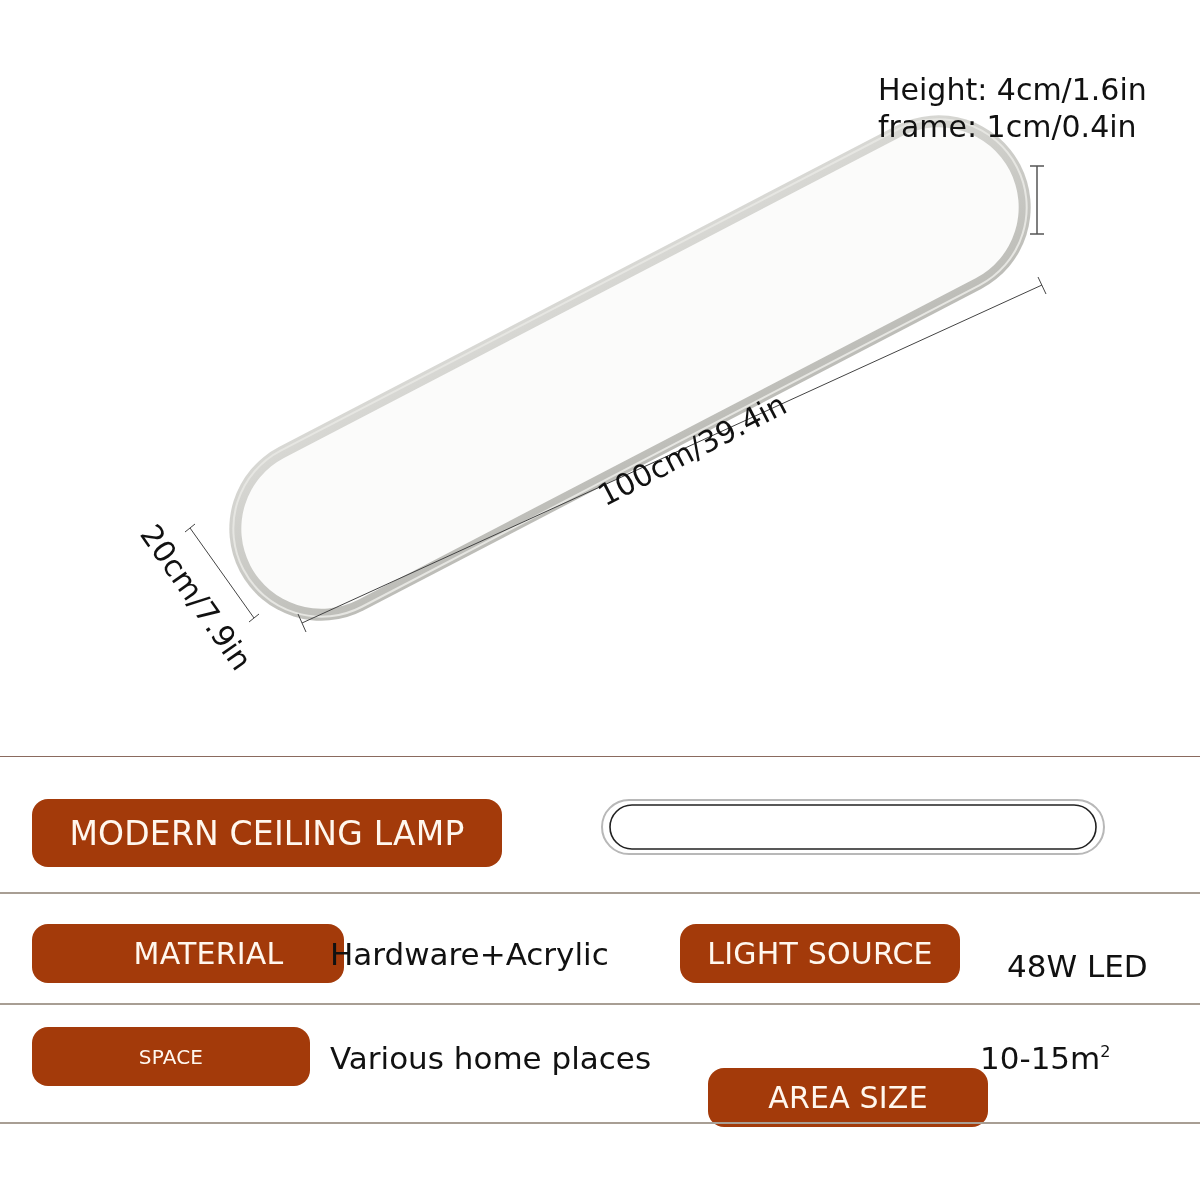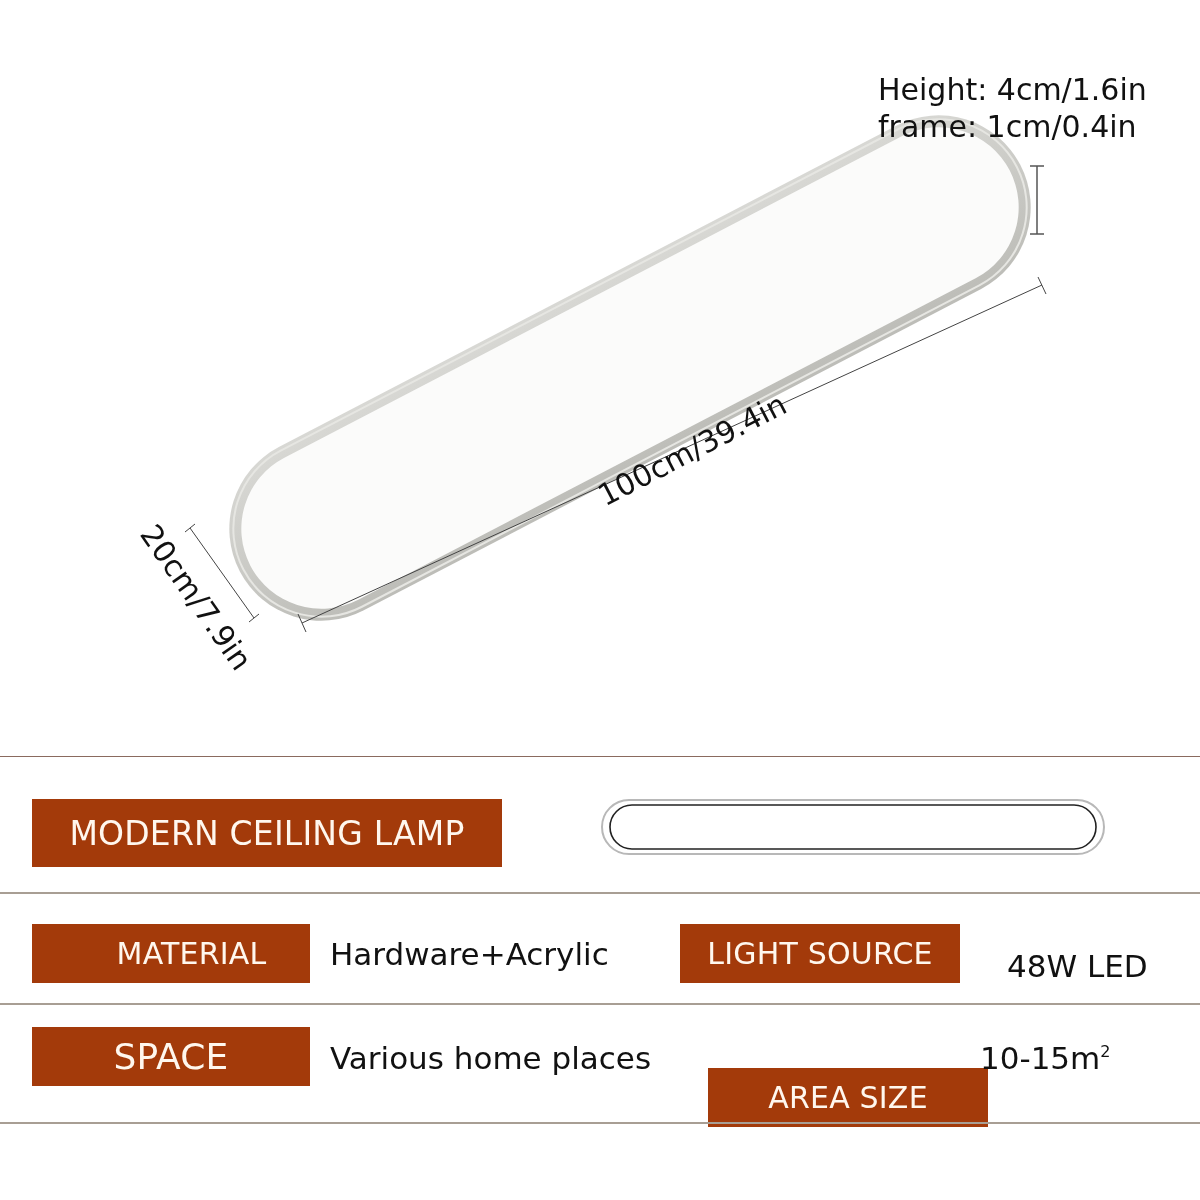--- a/index.html
+++ b/index.html
@@ -3,21 +3,21 @@
 <meta charset="utf-8">
 <style>
   html, body { margin: 0; padding: 0; background: #ffffff; }
   body { width: 1200px; height: 1200px; position: relative; overflow: hidden;
          font-family: "DejaVu Sans", "Liberation Sans", sans-serif; color: #111; }
   .abs { position: absolute; }
   .dim-text { font-size: 30px; line-height: 36px; color: #111; white-space: nowrap; }
   .rule { position: absolute; left: 0; width: 1200px; height: 2px; }
   .badge { position: absolute; display: flex; align-items: center; justify-content: center;
            color: #fff7ee; font-family: "DejaVu Sans", "Liberation Sans", sans-serif;
-           letter-spacing: 0.2px; white-space: nowrap; box-sizing: border-box; }
+           letter-spacing: 0.2px; white-space: nowrap; box-sizing: border-box; border-radius: 16px; }
   .val { position: absolute; font-size: 31px; color: #111; white-space: nowrap;
          font-family: "DejaVu Sans", "Liberation Sans", sans-serif; }
   sup { font-size: 16px; vertical-align: top; position: relative; top: 2px; }
 </style>
 </head>
 <body>
 
 <div class="abs" style="left:12px;top:0;width:1200px;height:720px;">
   <svg width="1200" height="720" style="position:absolute;left:0;top:0;">
     <defs>
@@ -58,33 +58,33 @@
   <span>MODERN CEILING LAMP</span>
 </div>
 
 <svg class="abs" style="left:598px;top:796px;" width="512" height="62">
   <rect x="4" y="4" width="502" height="54" rx="27" ry="27" fill="#fff" stroke="#b8b8b8" stroke-width="2"></rect>
   <rect x="12" y="9" width="486" height="44" rx="22" ry="22" fill="#fff" stroke="#222" stroke-width="1.6"></rect>
 </svg>
 
 <div class="rule" style="top:892px;background:#A89E94;height:2px;"></div>
 
-<div class="badge" style="left:32px;top:924px;width:278px;height:59px;background:#A33A0A;font-size:30px;padding-left:41px;">
+<div class="badge" style="left:32px;top:924px;width:312px;height:59px;background:#A33A0A;font-size:30px;padding-left:41px;">
   <span>MATERIAL</span>
 </div>
 <div class="val" style="left:330px;top:936px;">Hardware+Acrylic</div>
 
 <div class="badge" style="left:680px;top:924px;width:280px;height:59px;background:#A33A0A;font-size:30px;">
   <span>LIGHT SOURCE</span>
 </div>
 <div class="val" style="left:1007px;top:936px;margin-top:12px;">48W LED</div>
 
 <div class="rule" style="top:1003px;background:#A89E94;height:2px;"></div>
 
-<div class="badge" style="left:32px;top:1027px;width:278px;height:59px;background:#A33A0A;font-size:36px;">
+<div class="badge" style="left:32px;top:1027px;width:278px;height:59px;background:#A33A0A;font-size:20px;">
   <span>SPACE</span>
 </div>
 <div class="val" style="left:330px;top:1040px;">Various home places</div>
 
 <div class="badge" style="left:708px;top:1027px;width:280px;height:59px;background:#A33A0A;font-size:30px;margin-top:41px;">
   <span>AREA SIZE</span>
 </div>
 <div class="val" style="left:980px;top:1040px;">
   <span>10-15m</span><sup>2</sup>
 </div>

